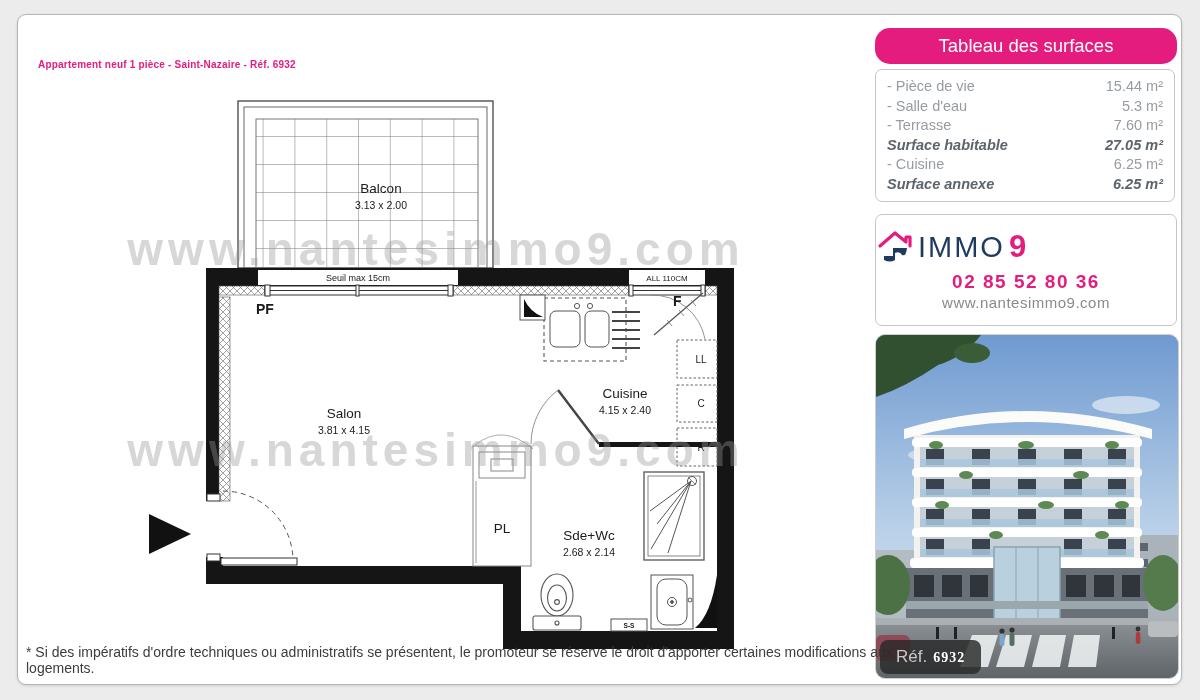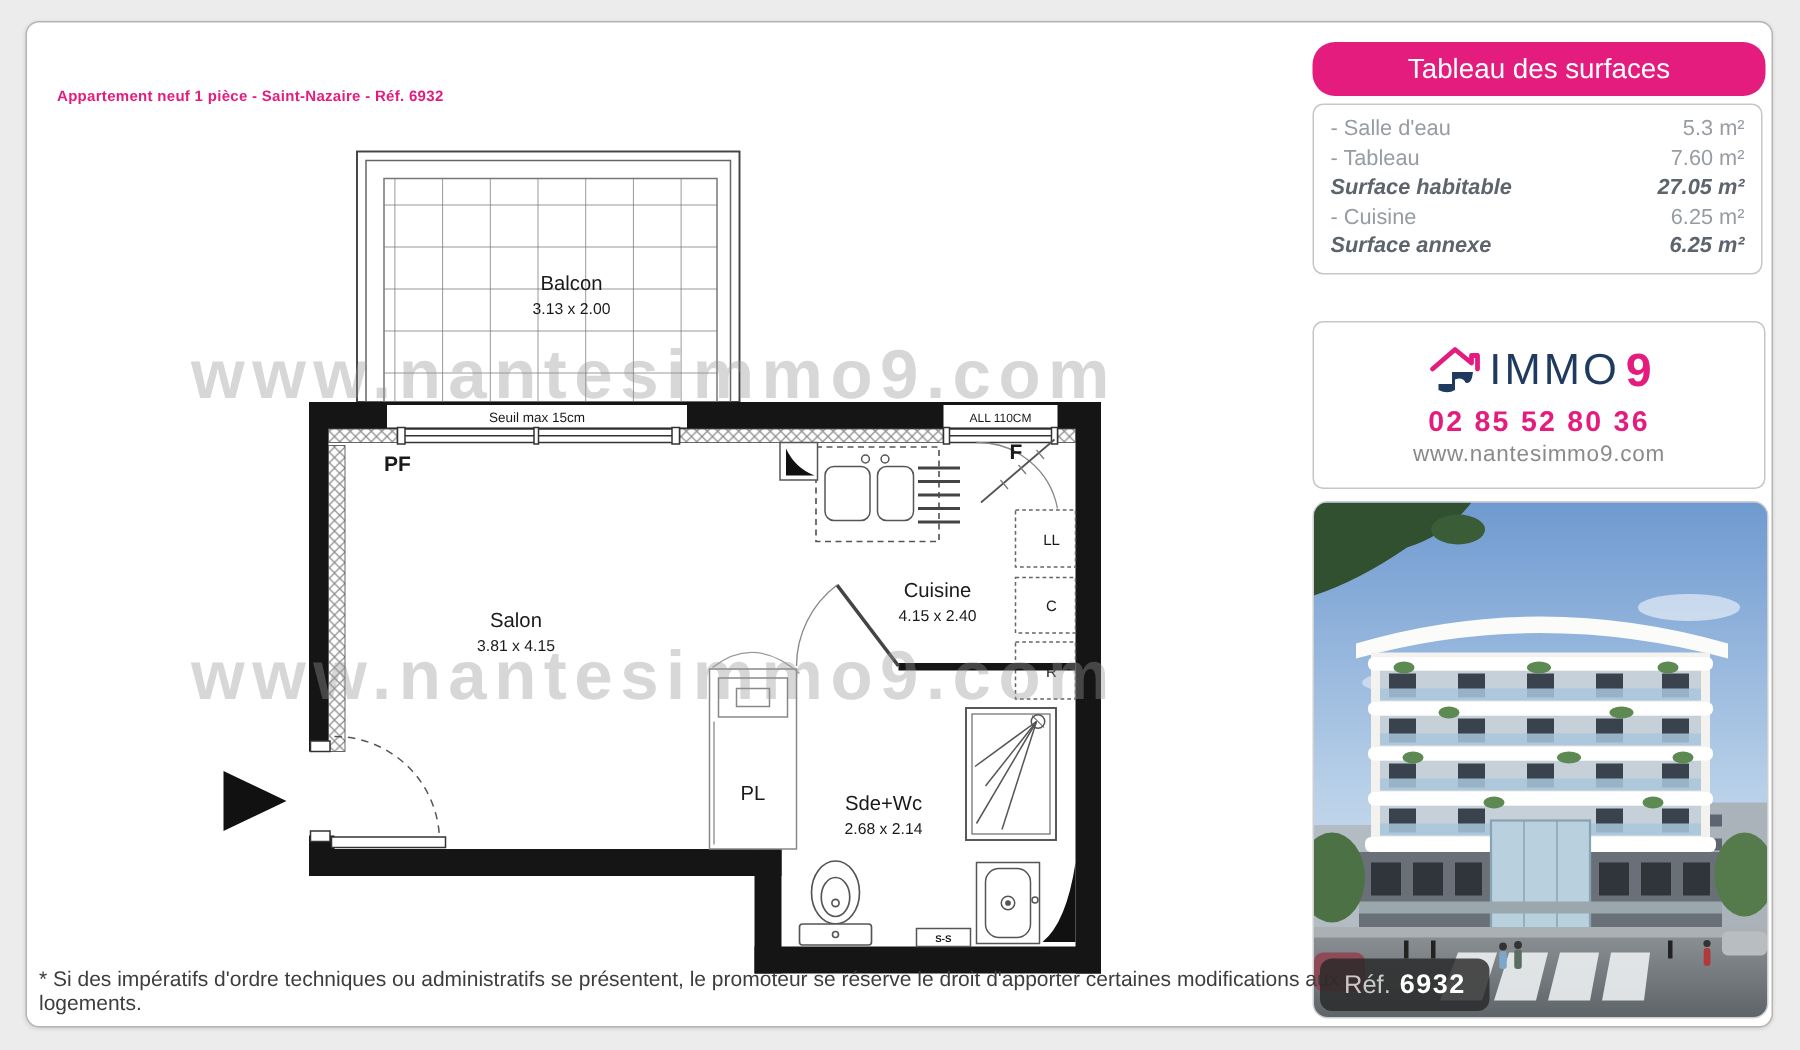--- a/index.html
+++ b/index.html
@@ -15,30 +15,30 @@
   .plan-wrap{position:absolute;left:23px;top:66px;width:800px;height:575px;}
   .footnote{position:absolute;left:8px;bottom:8px;width:900px;font-size:14px;color:#3d3d3d;}
   .surf-header{position:absolute;left:857px;top:13px;width:302px;height:36px;background:#e41c7e;
         border-radius:15px;color:#fff;font-size:18.5px;display:flex;align-items:center;justify-content:center;}
   .surf-table{position:absolute;left:857px;top:54px;width:300px;border:1px solid #c6c6c6;border-radius:7px;
         background:#fff;padding:7px 11px;box-sizing:border-box;}
   .srow{display:flex;justify-content:space-between;font-size:14.5px;line-height:19.5px;color:#969ca1;}
   .srow.bold{font-weight:bold;color:#5d646c;font-style:italic;}
   .immo-card{position:absolute;left:857px;top:199px;width:302px;height:112px;border:1px solid #c6c6c6;
         border-radius:7px;background:#fff;text-align:center;box-sizing:border-box;}
-  .logo-row{margin-top:14px;display:flex;align-items:center;justify-content:center;gap:4px;}
+  .logo-row{margin-top:14px;display:flex;align-items:center;gap:4px;}
   .logo-immo{font-size:29px;color:#1f3a5f;letter-spacing:2px;}
   .logo-9{font-size:31px;color:#e41c7e;font-weight:bold;}
   .phone{margin-top:6px;font-size:19px;font-weight:bold;color:#e41c7e;letter-spacing:1.5px;}
   .website{margin-top:1px;font-size:15px;color:#8a8a8a;letter-spacing:.5px;text-decoration:none;display:block;}
   .photo{position:absolute;left:857px;top:319px;width:302px;height:343px;border-radius:10px;
         overflow:hidden;border:1px solid #cfcfcf;background:#9db8d6;}
   .ref-badge{position:absolute;left:4px;bottom:4px;background:rgba(40,40,40,.82);border-radius:8px;
         padding:7px 16px;color:#c9c9c9;font-size:17px;z-index:3;}
-  .ref-badge b{color:#ffffff;font-size:18px;margin-left:6px;letter-spacing:1px;}
+  .ref-badge b{color:#ffffff;font-size:14px;margin-left:6px;letter-spacing:1px;font-family:Liberation Serif, serif;}
 
   
   svg text{font-family:"Liberation Sans",sans-serif;fill:#1a1a1a;}
   .room{font-size:13.5px;} .dims{font-size:10.5px;}
   .lblB{font-size:14px;font-weight:bold;}
   .lblS{font-size:9px;} .lblXS{font-size:8px;} .lblT{font-size:6.5px;font-weight:bold;}
   .lblM{font-size:10px;}
 </style>
 </head>
 <body>
@@ -212,25 +212,29 @@
       </svg>
     </div>
 
     <div class="watermark wm1">www.nantesimmo9.com</div>
     <div class="watermark wm2">www.nantesimmo9.com</div>
 
     <div class="surf-header">Tableau des surfaces</div>
 
     <div class="surf-table">
       <div class="srow">
+        <span>- Pièce de vie</span>
+        <span>15.44 m²</span>
+      </div>
+      <div class="srow">
         <span>- Salle d'eau</span>
         <span>5.3 m²</span>
       </div>
       <div class="srow">
-        <span>- Tableau</span>
+        <span>- Terrasse</span>
         <span>7.60 m²</span>
       </div>
       <div class="srow bold">
         <span>Surface habitable</span>
         <span>27.05 m²</span>
       </div>
       <div class="srow">
         <span>- Cuisine</span>
         <span>6.25 m²</span>
       </div>

